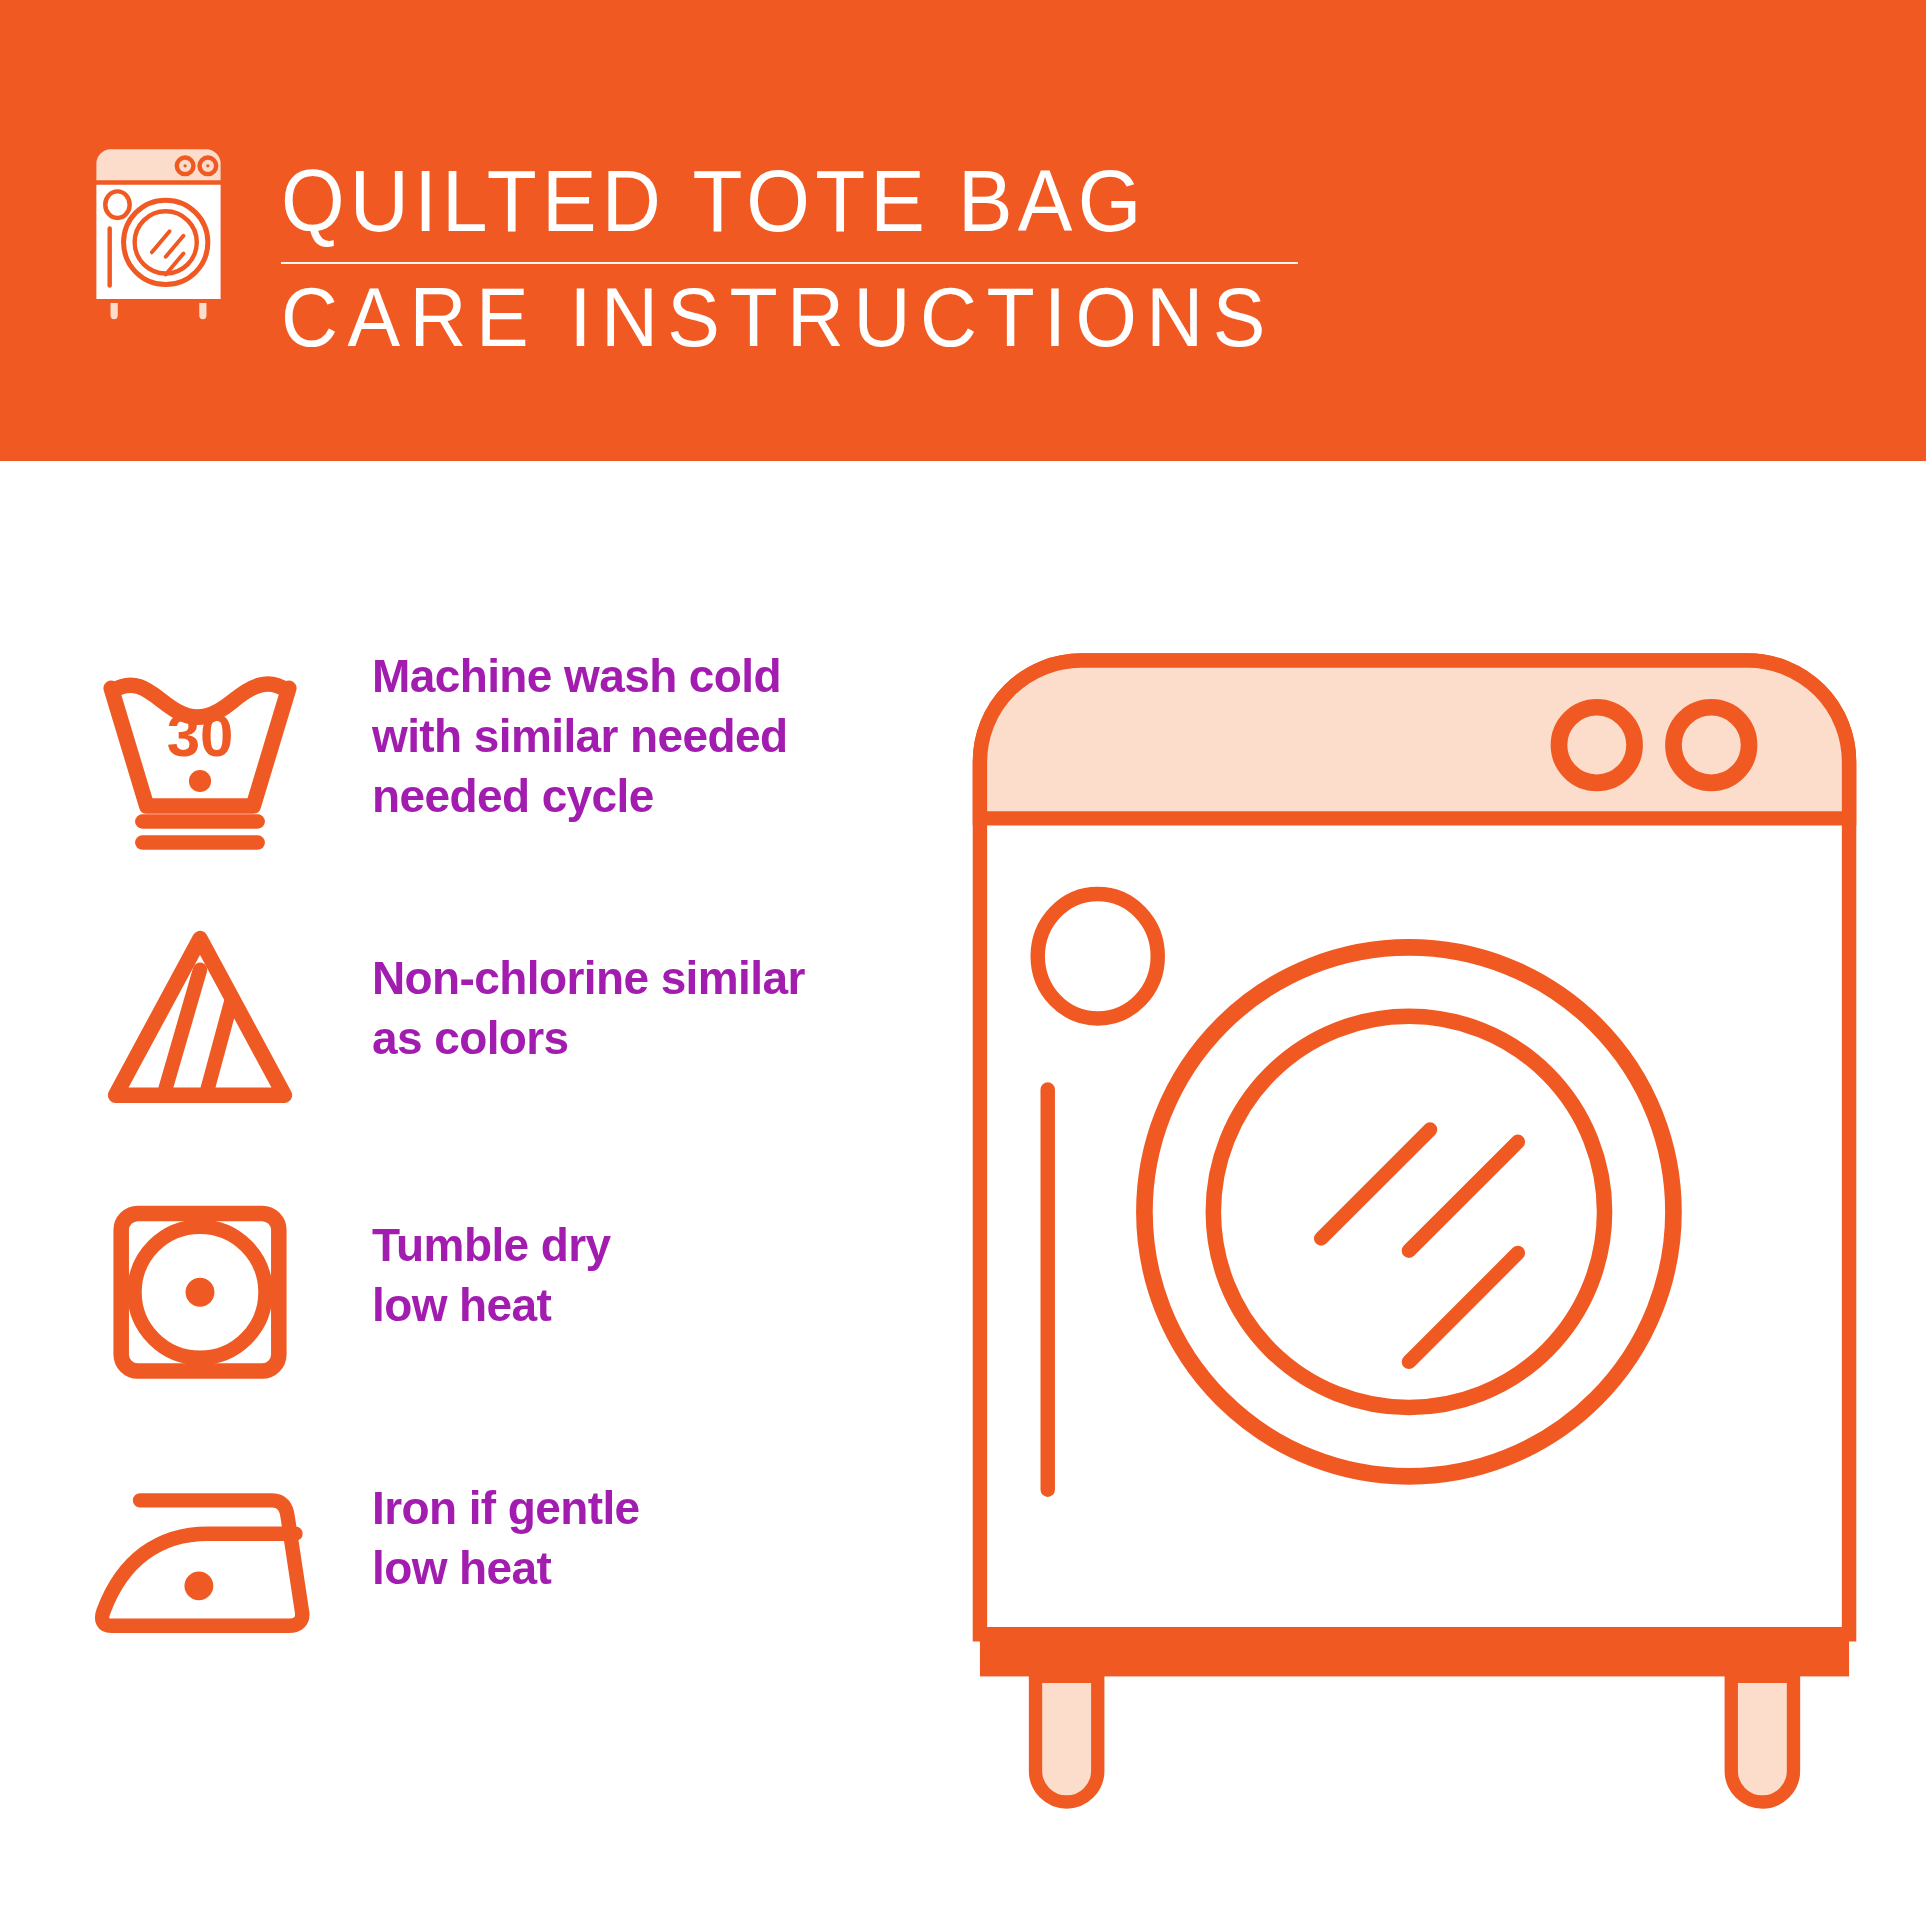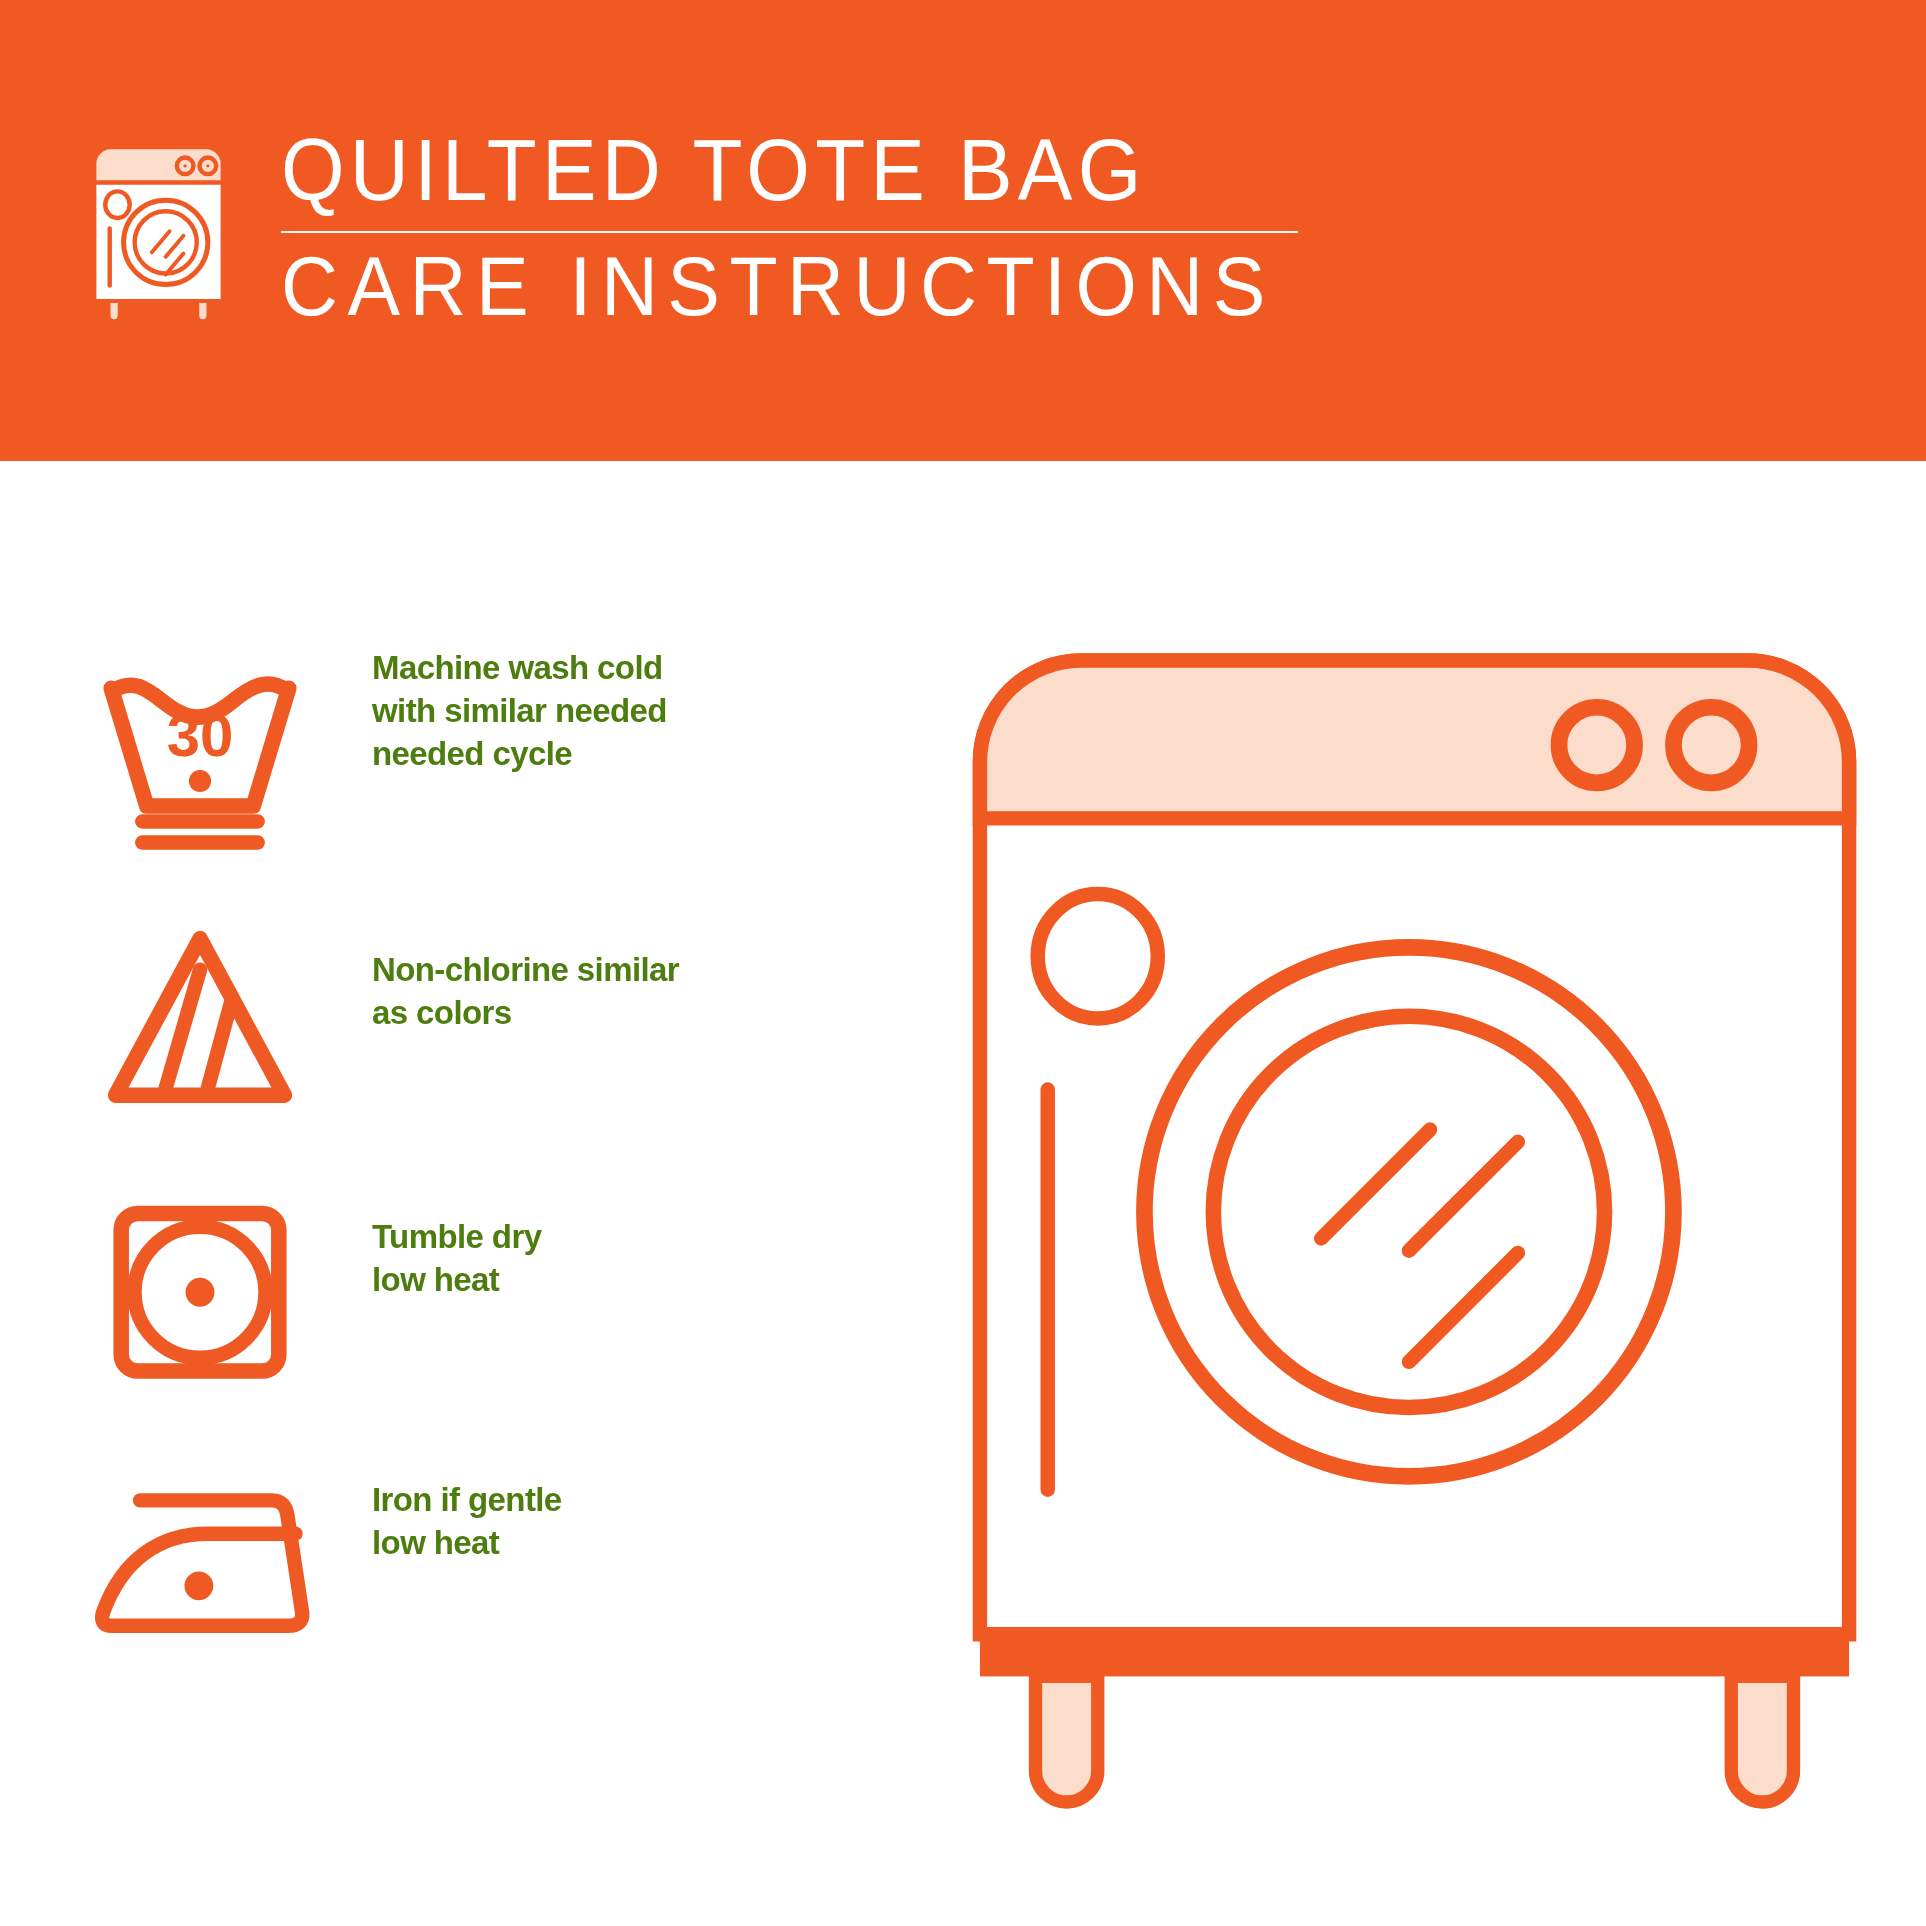--- a/index.html
+++ b/index.html
@@ -25,20 +25,21 @@
   #header-machine-icon{
     width:145px; height:183px;
     flex:0 0 145px;
     margin-top:12.2px;
     position:relative;
   }
   #header-text-block{
     margin-left:50px;
     flex:1 1 auto;
     padding-top:1.1px;
+    margin-top:31px;
   }
   #title-line1{
     color:#ffffff;
     font-size:88px;
     line-height:1.0;
     font-weight:300;
     letter-spacing:5.6px;
     white-space:nowrap;
     transform:scaleX(0.93);
     transform-origin:left center;
@@ -72,22 +73,22 @@
     align-items:flex-start;
     height:267px;
   }
   .care-symbol{
     flex:0 0 222px;
     width:222px; height:222px;
     display:flex; justify-content:center;
   }
   .care-text{
     flex:1 1 auto;
-    color:#4d7c0f;
-    font-size:33px;
+    color:#a21caf;
+    font-size:46px;
     line-height:1.30;
     font-weight:700;
     padding-left:61px;
     padding-top:7.8px;
     letter-spacing:-0.6px;
   }
   .care-row.row-wash .care-text{ padding-top:2.2px; }
   .care-row.row-bleach .care-text{ padding-top:37px; }
   .care-row.row-dry .care-text{ padding-top:37px; }
   .care-row.row-iron .care-text{ padding-top:33px; }

